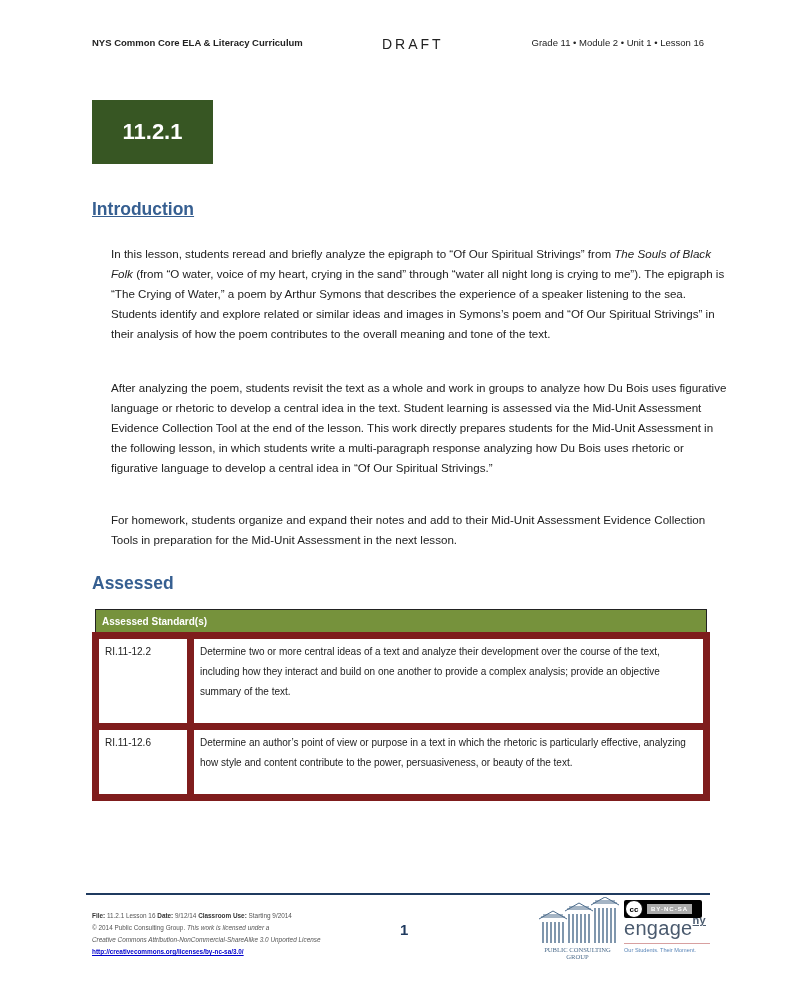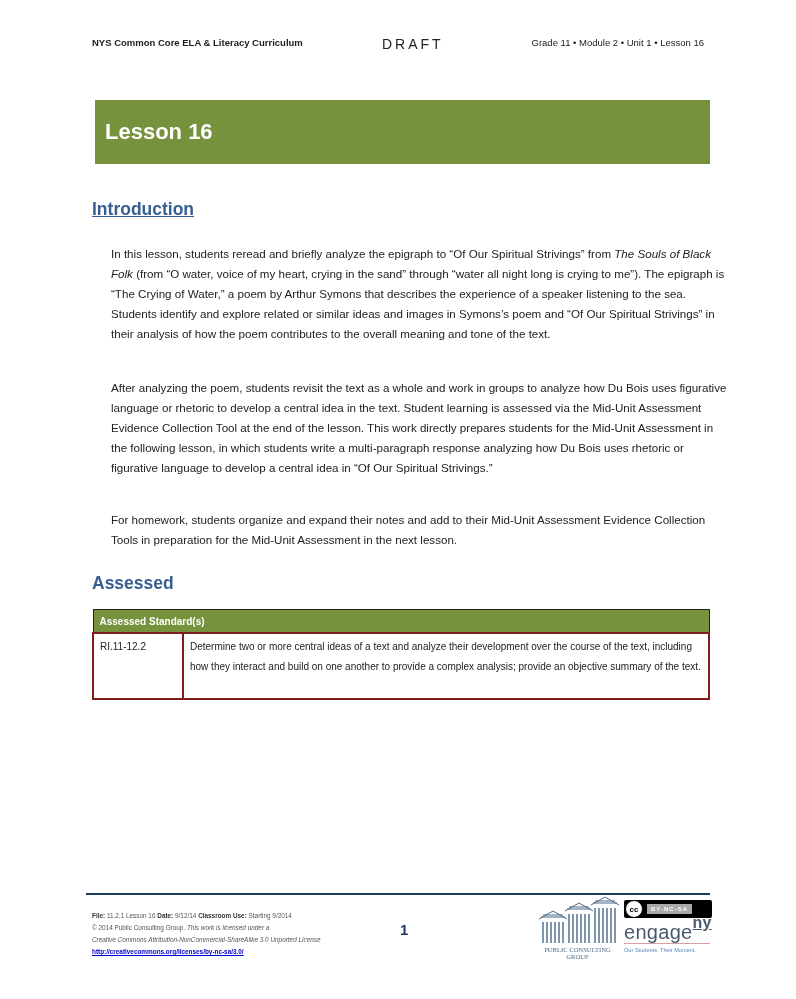--- a/index.html
+++ b/index.html
@@ -10,50 +10,50 @@
   .hdr-right { position:absolute; right:0; top:1px; }
   .banner { position:absolute; top:100px; left:92px; width:618px; height:64px; display:flex; }
   .banner-num { width:121px; background:#375623; color:#fff; font-weight:bold; font-size:22px; display:flex; align-items:center; justify-content:center; }
   .banner-gap { width:3px; background:#fff; }
   .banner-title { flex:1; background:#76923c; color:#fff; font-weight:bold; font-size:22px; display:flex; align-items:center; padding-left:10px; }
   h2 { position:absolute; left:92px; margin:0; color:#365f91; font-size:17.5px; font-weight:bold; }
   .para { position:absolute; left:99px; width:620px; margin:12px; font-size:11.6px; line-height:20px; color:#222; }
   .para i { font-style:italic; }
   table.std { position:absolute; left:92px; top:609px; width:618px; border-collapse:collapse; font-size:10px; }
   table.std th { background:#76923c; color:#fff; text-align:left; font-weight:bold; padding:3px 6px; border:1px solid #222; height:16px; }
-  table.std td { border:2px solid #7f1d1d; padding:3px 6px 21px 6px; vertical-align:top; line-height:20px; }
+  table.std td { border:7px solid #7f1d1d; padding:3px 6px 21px 6px; vertical-align:top; line-height:20px; }
   table.std td.code { width:76px; }
   .ftr-line { position:absolute; top:893px; left:86px; width:624px; height:2px; background:#1f3a5f; }
   .ftr-text { position:absolute; left:92px; top:910px; font-size:6.4px; color:#555; line-height:12px; }
   .ftr-text b { color:#333; }
   .ftr-text .it { font-style:italic; }
   .ftr-link { color:#0000cc; text-decoration:underline; font-weight:bold; }
   .pagenum { position:absolute; left:400px; top:921px; font-size:15px; font-weight:bold; color:#1f3a5f; }
   .pcg { position:absolute; left:535px; top:897px; width:85px; height:60px; }
   .pcg-label { position:absolute; left:535px; top:946px; width:85px; text-align:center; font-family:"Liberation Serif", serif; font-size:6.6px; color:#4a6a8a; line-height:7px; }
-  .cc { position:absolute; left:624px; top:900px; width:88px; height:18px; background:#000; border-radius:2px; display:flex; align-items:center; }
+  .cc { position:absolute; left:624px; top:900px; width:78px; height:18px; background:#000; border-radius:2px; display:flex; align-items:center; }
   .cc-circle { width:16px; height:16px; margin-left:1px; border-radius:50%; background:#fff; color:#000; font-weight:bold; font-size:8px; display:flex; align-items:center; justify-content:center; border:1px solid #000; }
   .cc-txt { margin-left:4px; background:#aaa; color:#fff; font-size:6px; font-weight:bold; padding:2px 4px; letter-spacing:1px; }
   .engage { position:absolute; left:624px; top:917px; font-size:20px; color:#4a5a6e; font-family:"Liberation Sans", sans-serif; letter-spacing:0.3px; }
-  .engage sup { font-size:16px; font-weight:bold; color:#4a5a6e; position:relative; top:-3px;text-decoration:underline; }
+  .engage sup { font-size:11px; font-weight:bold; color:#4a5a6e; position:relative; top:-3px;text-decoration:underline; }
   .engage-line { position:absolute; left:624px; top:943px; width:86px; height:1px; background:#d8a0a0; }
   .engage-tag { position:absolute; left:624px; top:947px; font-size:5.6px; color:#5a86b8; }
 </style>
 </head>
 <body>
 
 <div class="hdr">
   <span class="hdr-left">NYS Common Core ELA &amp; Literacy Curriculum</span>
   <span class="hdr-center">DRAFT</span>
   <span class="hdr-right">Grade 11 • Module 2 • Unit 1 • Lesson 16</span>
 </div>
 
 <div class="banner">
+  <div class="banner-num">11.2.1</div>
   <div class="banner-gap"></div>
-  <div class="banner-title">Lesson 16</div>
 </div>
 
 <h2 style="top:199px;text-decoration:underline;">Introduction</h2>
 
 <p class="para" style="top:232px;"><span>In this lesson, students reread and briefly analyze the epigraph to “Of Our Spiritual Strivings” from </span><i>The Souls of Black Folk</i><span> (from “O water, voice of my heart, crying in the sand” through “water all night long is crying to me”). The epigraph is “The Crying of Water,” a poem by Arthur Symons that describes the experience of a speaker listening to the sea. Students identify and explore related or similar ideas and images in Symons’s poem and “Of Our Spiritual Strivings” in their analysis of how the poem contributes to the overall meaning and tone of the text.</span></p>
 
 <p class="para" style="top:366px;">After analyzing the poem, students revisit the text as a whole and work in groups to analyze how Du Bois uses figurative language or rhetoric to develop a central idea in the text. Student learning is assessed via the Mid-Unit Assessment Evidence Collection Tool at the end of the lesson. This work directly prepares students for the Mid-Unit Assessment in the following lesson, in which students write a multi-paragraph response analyzing how Du Bois uses rhetoric or figurative language to develop a central idea in “Of Our Spiritual Strivings.”</p>
 
 <p class="para" style="top:498px;">For homework, students organize and expand their notes and add to their Mid-Unit Assessment Evidence Collection Tools in preparation for the Mid-Unit Assessment in the next lesson.</p>
 
@@ -62,20 +62,24 @@
 <table class="std">
   <thead>
     <tr>
         <th colspan="2">Assessed Standard(s)</th>
       </tr>
   </thead>
   <tbody>
     <tr>
       <td class="code">RI.11-12.2</td>
       <td>Determine two or more central ideas of a text and analyze their development over the course of the text, including how they interact and build on one another to provide a complex analysis; provide an objective summary of the text.</td>
+    </tr>
+    <tr>
+      <td class="code">RI.11-12.6</td>
+      <td>Determine an author’s point of view or purpose in a text in which the rhetoric is particularly effective, analyzing how style and content contribute to the power, persuasiveness, or beauty of the text.</td>
     </tr>
   </tbody>
 </table>
 
 <div class="ftr-line"></div>
 
 <div class="ftr-text">
   <div><b>File:</b><span> 11.2.1 Lesson 16 </span><b>Date:</b><span> 9/12/14 </span><b>Classroom Use:</b><span> Starting 9/2014</span></div>
   <div><span>© 2014 Public Consulting Group. </span><span class="it">This work is licensed under a</span></div>
   <div class="it">Creative Commons Attribution-NonCommercial-ShareAlike 3.0 Unported License</div>

